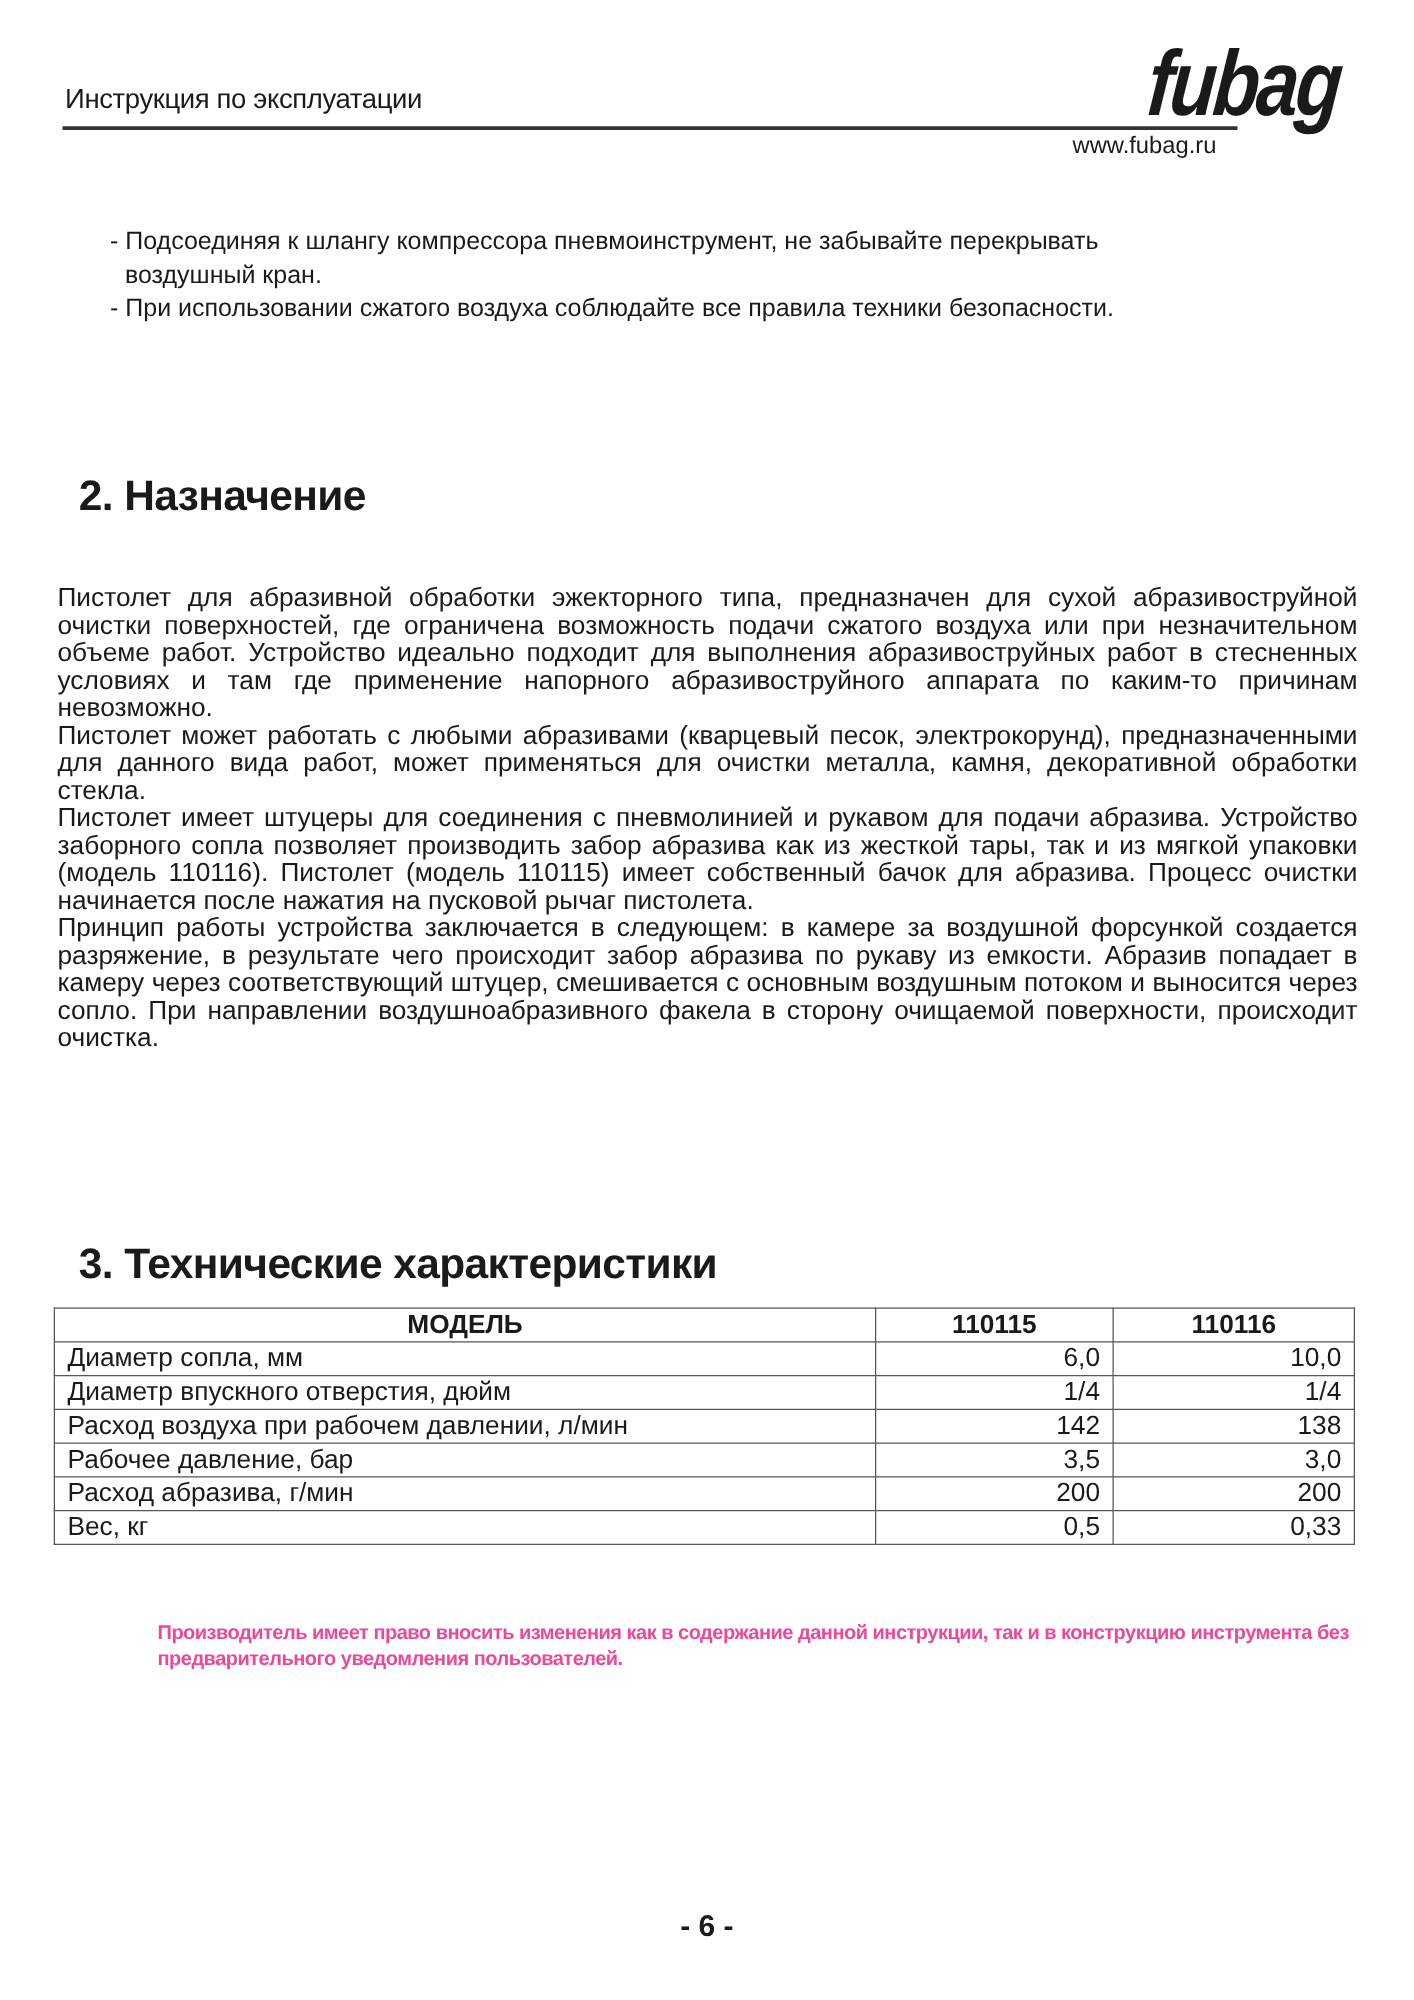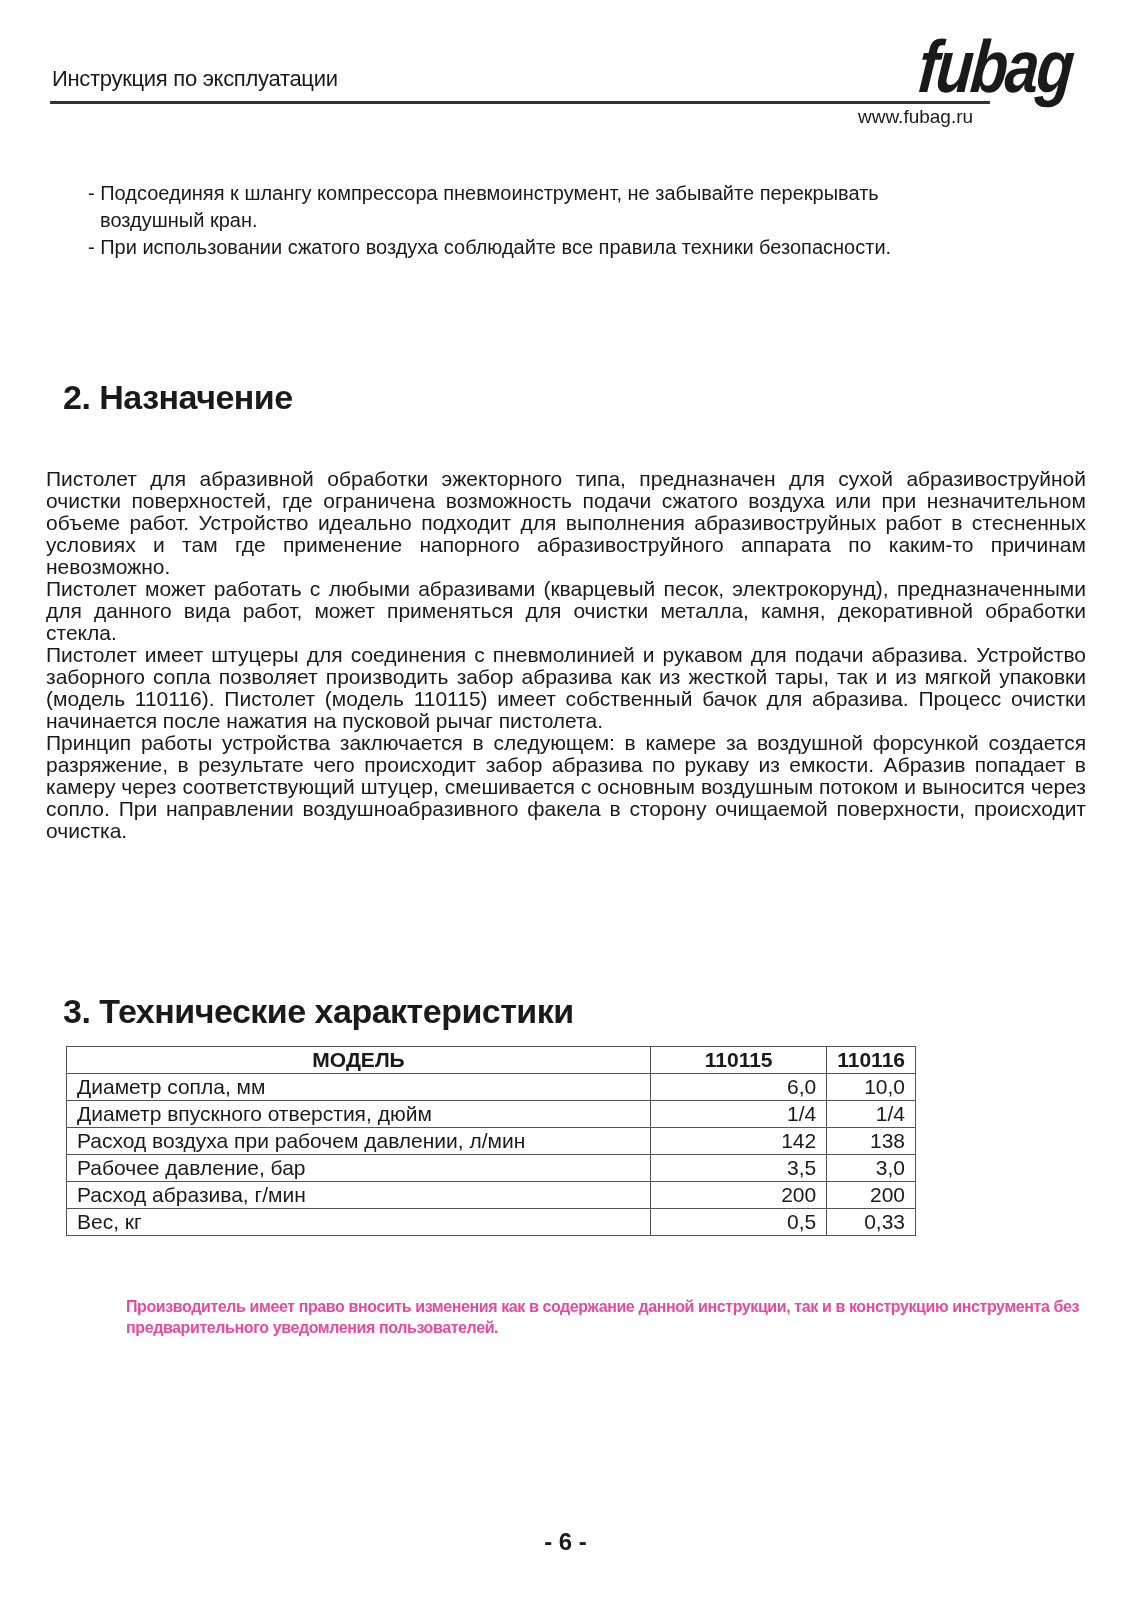--- a/index.html
+++ b/index.html
@@ -35,22 +35,22 @@
     position: absolute; margin: 17px; font-size: 34px; font-weight: bold; letter-spacing: -0.5px;
   }
   .sec2-title { left: 46px; top: 361px; }
   .sec3-title { left: 46px; top: 975px; }
   .body-text {
     position: absolute; left: 46px; top: 431px; width: 1040px;
     font-size: 21px; line-height: 22px; text-align: justify; margin-top: 37px;
   }
   .body-text p { margin: 0; }
   table.spec {
-    position: absolute; left: 43px; top: 1046px; width: 850px;
-    border-collapse: collapse; font-size: 21px; margin-left: 23px;
+    position: absolute; left: 43px; top: 1046px; width: 1041px;
+    border-collapse: collapse; font-size: 21px;
   }
   table.spec td, table.spec th {
     border: 1.5px solid #555; height: 26px; padding: 0 10px; line-height: 26px;
   }
   table.spec th { font-weight: bold; text-align: center; }
   table.spec td.val { text-align: right; }
   table.spec col.c1 { width: 657px; }
   table.spec col.c2 { width: 190px; }
   .note {
     position: absolute; left: 126px; top: 1296px; width: 960px;

